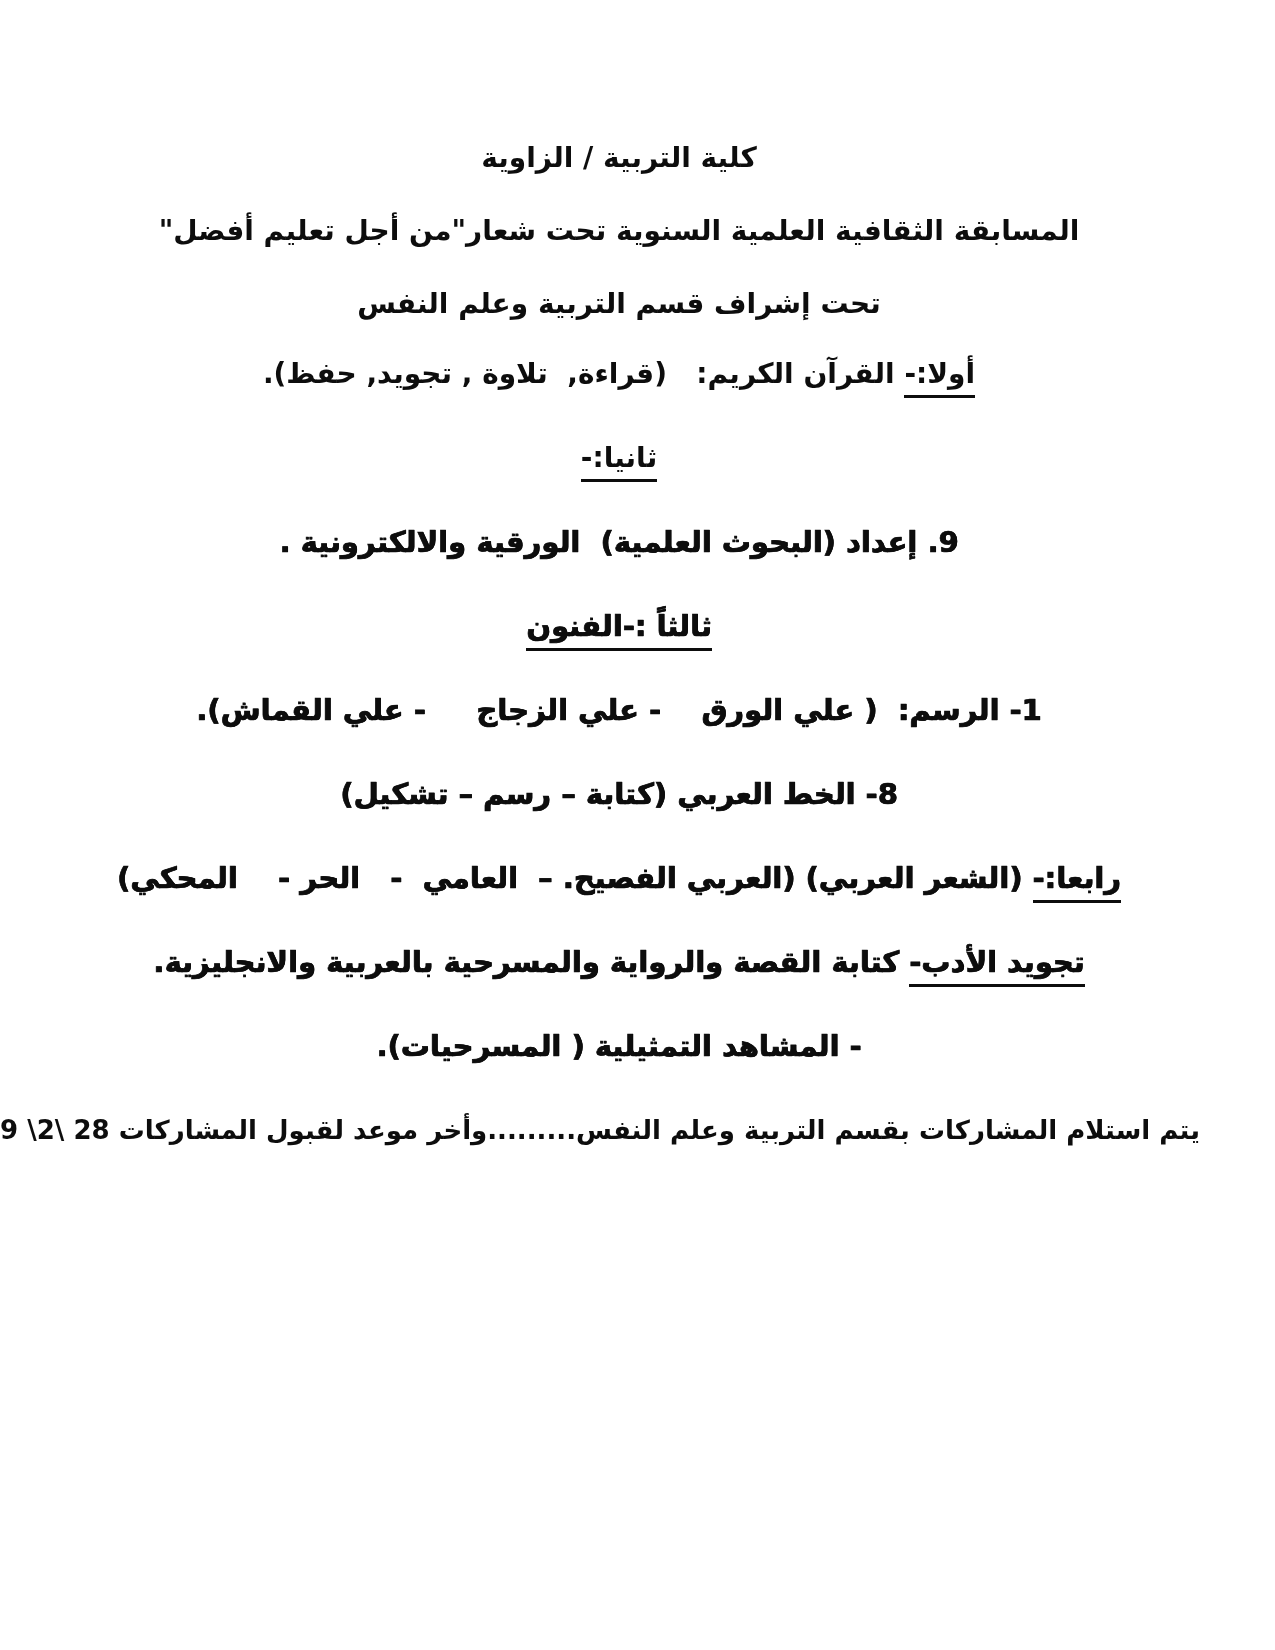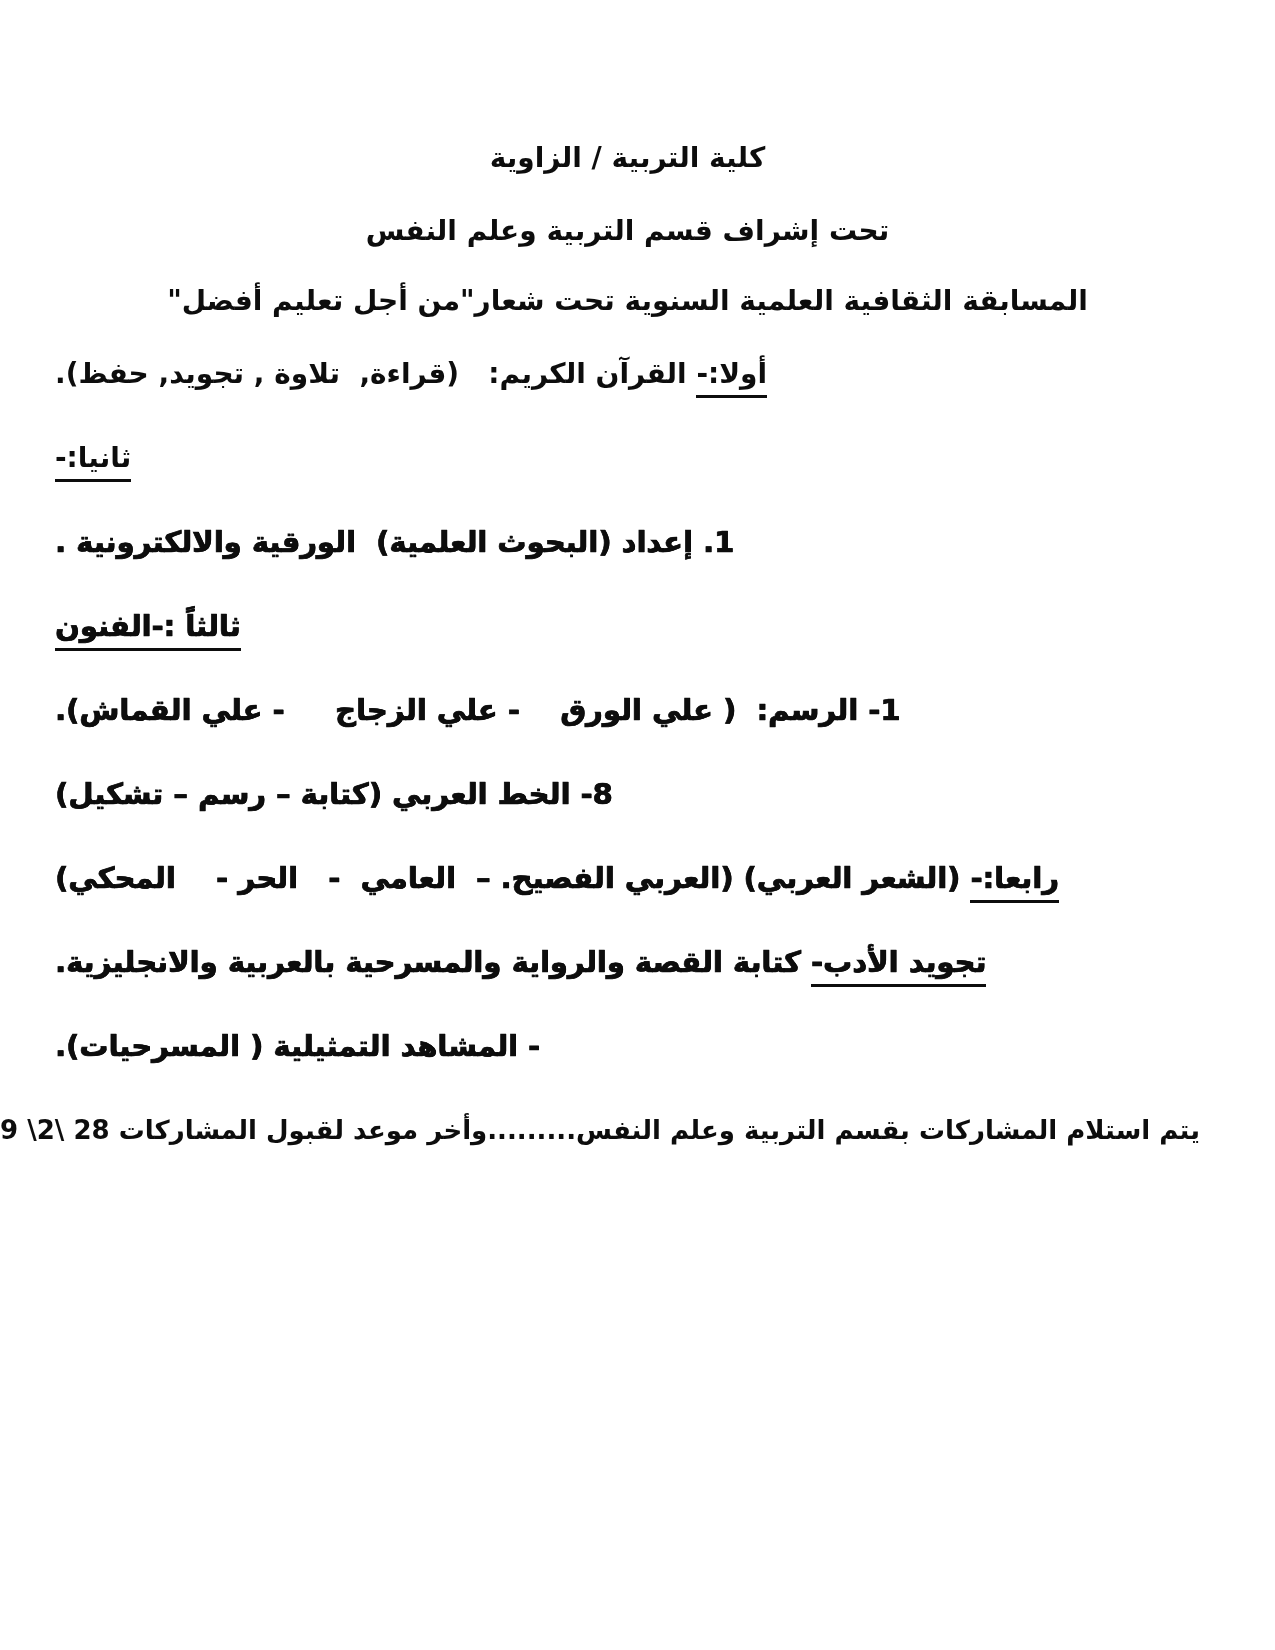--- a/index.html
+++ b/index.html
@@ -10,36 +10,36 @@
     height: 1650px;
     background: #ffffff;
     overflow: hidden;
   }
   .page {
     position: relative;
     width: 1275px;
     height: 1650px;
     background: #ffffff;
     direction: rtl;
-    padding: 138px 75px 0 55px;
+    padding: 138px 75px 0 38px;
     font-family: "DejaVu Sans", sans-serif;
     color: #0d0d0d;
     font-weight: bold;
   }
   .hline {
     text-align: center;
     font-size: 28px;
     line-height: 40px;
     margin: 0 0 33px 0;
     white-space: pre-wrap;
     letter-spacing: 0px;
   }
   .hline.last { margin-bottom: 30px; }
   .line {
-    text-align: left;
+    text-align: center;
     font-size: 28px;
     line-height: 40px;
     margin: 0 0 44px 0;
     white-space: pre-wrap;
   }
   
   .ornate {
     font-size: 29px;
     -webkit-text-stroke: 0.7px #0d0d0d;
     text-shadow: 0.5px 0 0 #0d0d0d;
@@ -55,28 +55,28 @@
     margin: 0;
     white-space: nowrap;
   }
 </style>
 </head>
 <body>
 
 <div class="page">
 
   <p class="hline">كلية التربية / الزاوية</p>
+  <p class="hline">المسابقة الثقافية العلمية السنوية تحت شعار"من أجل تعليم أفضل"</p>
   <p class="hline last">تحت إشراف قسم التربية وعلم النفس</p>
-  <p class="hline">المسابقة الثقافية العلمية السنوية تحت شعار"من أجل تعليم أفضل"</p>
 
   <p class="line"><span class="u">أولا:-</span><span> القرآن الكريم:   (قراءة,  تلاوة , تجويد, حفظ).</span></p>
 
   <p class="line"><span class="u">ثانيا:-</span><span></span></p>
 
-  <p class="line ornate"><span class="u"></span><span>1. إعداد (البحوث العلمية)  الورقية والالكترونية .</span></p>
+  <p class="line ornate"><span class="u"></span><span>9. إعداد (البحوث العلمية)  الورقية والالكترونية .</span></p>
 
 
   <p class="line ornate"><span class="u">ثالثاً :-الفنون</span><span></span></p>
 
   <p class="line ornate"><span class="u"></span><span>1- الرسم:  ( علي الورق    - علي الزجاج     - علي القماش).</span></p>
 
   <p class="line ornate"><span class="u"></span><span>8- الخط العربي (كتابة – رسم – تشكيل)</span></p>
 
   <p class="line ornate"><span class="u">رابعا:-</span><span> (الشعر العربي) (العربي الفصيح. –  العامي  -   الحر -    المحكي)</span></p>
 

